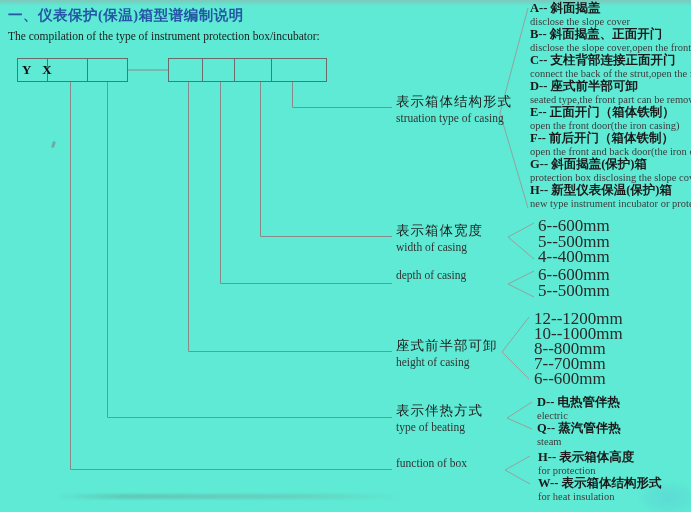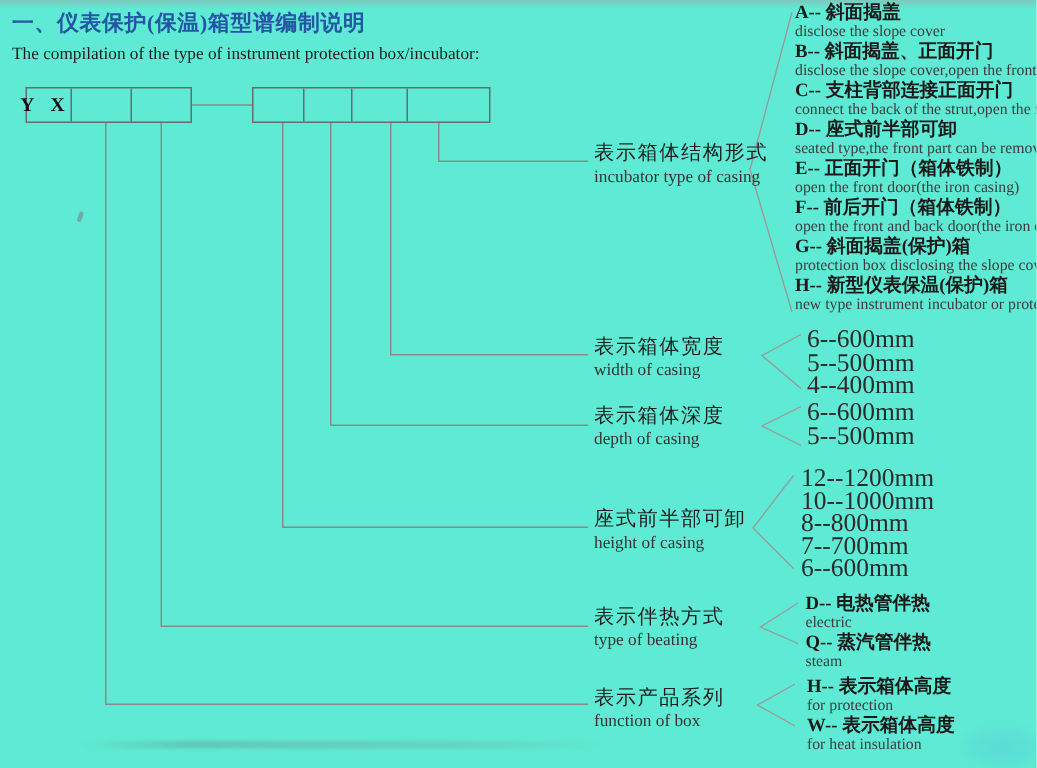--- a/index.html
+++ b/index.html
@@ -9,21 +9,21 @@
 
   
   .title{position:absolute;left:8px;top:6px;font-size:14.5px;font-weight:bold;
          color:#2456a5;letter-spacing:0.5px;white-space:nowrap;}
   .subtitle{position:absolute;left:8px;top:30px;font-size:11.5px;color:#1c1c1c;white-space:nowrap;}
 
   
   .box-group{position:absolute;top:58px;height:24px;display:flex;
              border:1px solid #6b6b6b;box-sizing:border-box;background:transparent;}
   .box-cell{height:100%;box-sizing:border-box;border-right:1px solid #6b6b6b;
-            display:flex;align-items:center;justify-content:flex-end;}
+            display:flex;align-items:center;justify-content:flex-start;}
   .box-cell:last-child{border-right:none;}
   .yx{font-size:13px;font-weight:bold;color:#111;letter-spacing:4px;padding-left:4px;white-space:nowrap;}
 
   
   svg.lines{position:absolute;left:0;top:0;pointer-events:none;}
 
   
   .cat-label{position:absolute;left:396px;color:#222;}
   .cat-cn{font-size:13.5px;letter-spacing:1px;color:#1e1e1e;white-space:nowrap;}
   .cat-en{font-size:11.5px;color:#333;white-space:nowrap;margin-top:1px;}
@@ -90,40 +90,38 @@
   </div>
   <div class="box-group" style="left:168px;width:159px;">
     <div class="box-cell" style="width:34px;"></div>
     <div class="box-cell" style="width:33px;"></div>
     <div class="box-cell" style="width:37px;"></div>
     <div class="box-cell" style="width:55px;"></div>
   </div>
 
   <div class="cat-label" style="top:93px;">
     <div class="cat-cn">表示箱体结构形式</div>
-    <div class="cat-en">incubator type of casing</div>
+    <div class="cat-en">struation type of casing</div>
   </div>
   <div class="cat-label" style="top:222px;">
     <div class="cat-cn">表示箱体宽度</div>
     <div class="cat-en">width of casing</div>
   </div>
   <div class="cat-label" style="top:268px;">
-    <div class="cat-cn">表示箱体深度</div>
     <div class="cat-en">depth of casing</div>
   </div>
   <div class="cat-label" style="top:337px;">
     <div class="cat-cn">座式前半部可卸</div>
     <div class="cat-en">height of casing</div>
   </div>
   <div class="cat-label" style="top:402px;">
     <div class="cat-cn">表示伴热方式</div>
     <div class="cat-en">type of beating</div>
   </div>
   <div class="cat-label" style="top:456px;">
-    <div class="cat-cn">表示产品系列</div>
     <div class="cat-en">function of box</div>
   </div>
 
   <div id="structure-options" class="opt-list" style="left:530px;top:2px;">
     <div class="opt-cn">A-- 斜面揭盖</div>
     <div class="opt-en">disclose the slope cover</div>
     <div class="opt-cn">B-- 斜面揭盖、正面开门</div>
     <div class="opt-en">disclose the slope cover,open the front door</div>
     <div class="opt-cn">C-- 支柱背部连接正面开门</div>
     <div class="opt-en">connect the back of the strut,open the front door</div>
@@ -161,17 +159,17 @@
   <div class="opt-list" style="left:537px;top:396px;">
     <div class="opt-cn">D-- 电热管伴热</div>
     <div class="opt-en">electric</div>
     <div class="opt-cn">Q-- 蒸汽管伴热</div>
     <div class="opt-en">steam</div>
   </div>
 
   <div class="opt-list" style="left:538px;top:451px;">
     <div class="opt-cn">H-- 表示箱体高度</div>
     <div class="opt-en">for protection</div>
-    <div class="opt-cn">W-- 表示箱体高度</div>
+    <div class="opt-cn">W-- 表示箱体结构形式</div>
     <div class="opt-en">for heat insulation</div>
   </div>
 
 </div>
 
 </body></html>

